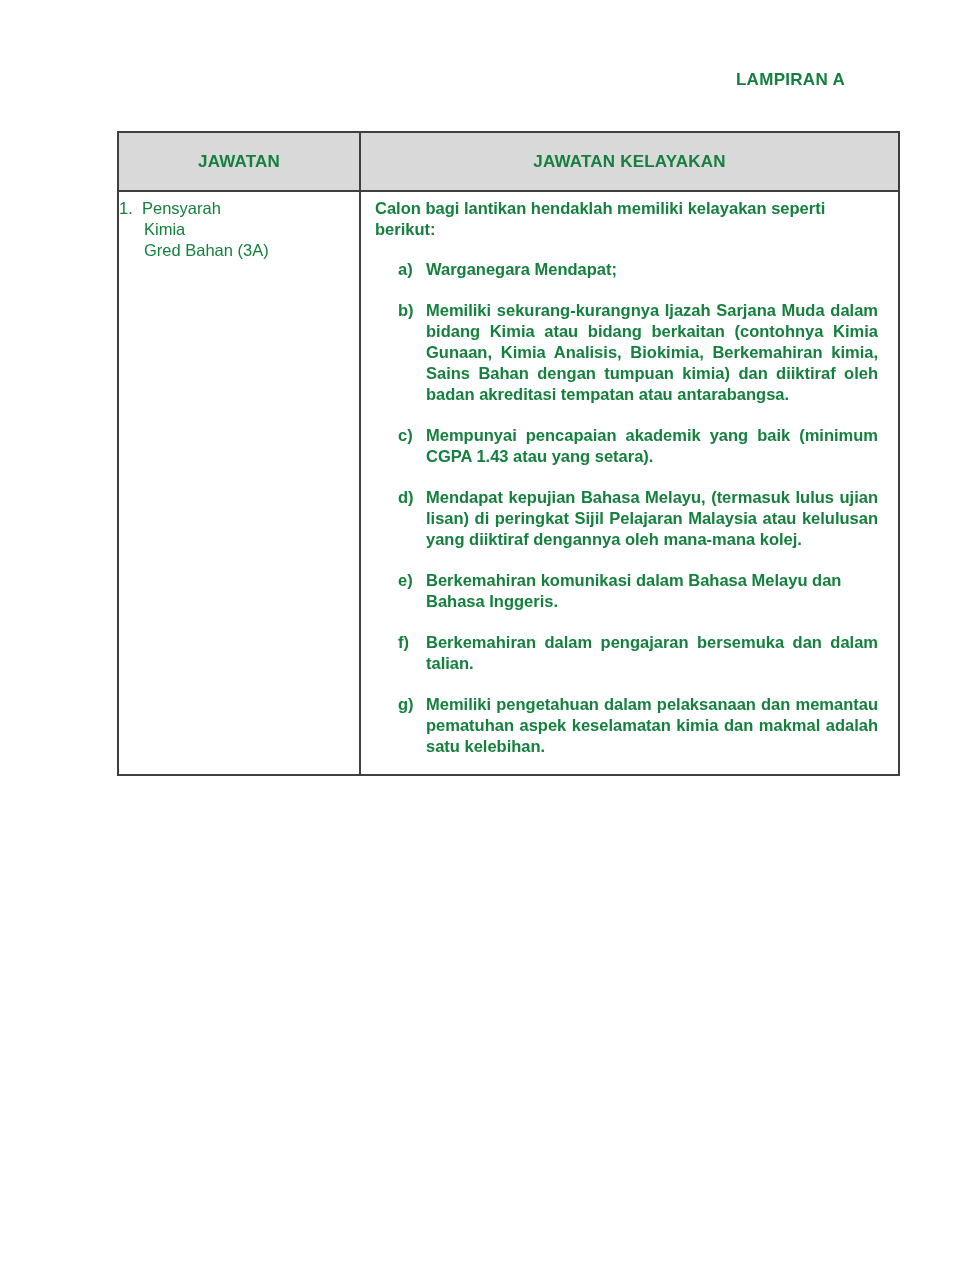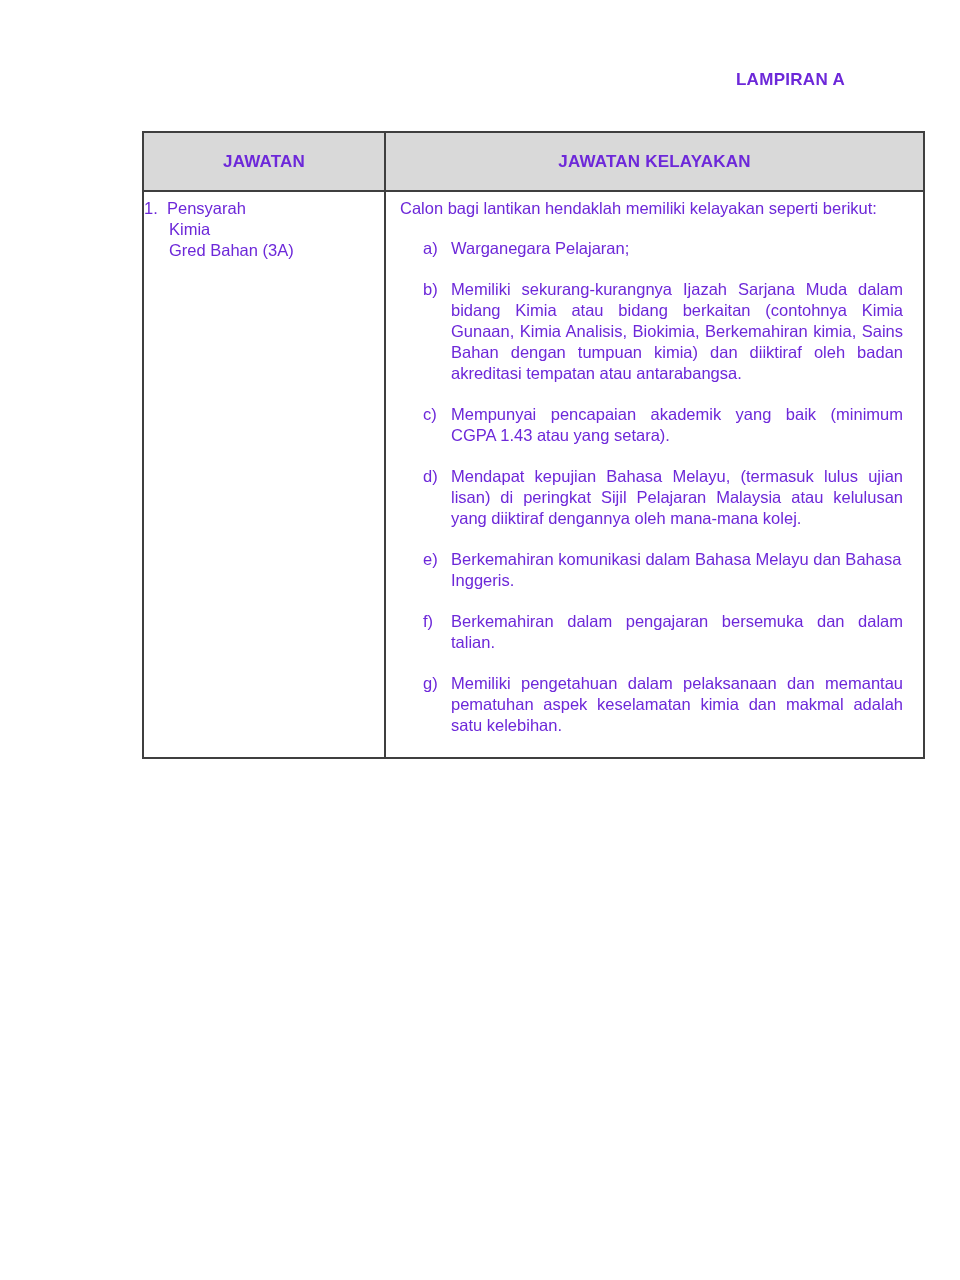--- a/index.html
+++ b/index.html
@@ -6,41 +6,40 @@
     margin: 0;
     padding: 0;
     background: #ffffff;
     font-family: "Liberation Sans", "DejaVu Sans", sans-serif;
   }
   .page {
     position: relative;
     width: 960px;
     height: 1280px;
     background: #ffffff;
-    color: #6d28d9;
+    color: #15803d;
     overflow: hidden;
   }
   .corner-label {
     position: absolute;
     top: 70px;
     right: 115px;
     font-size: 17px;
     font-weight: bold;
     letter-spacing: 0.3px;
   }
   table.doc-table {
     position: absolute;
     left: 117px;
     top: 131px;
     width: 783px;
     border-collapse: collapse;
     table-layout: fixed;
     font-size: 16.5px;
     line-height: 21px;
-    margin-left: 25px;
   }
   table.doc-table th,
   table.doc-table td {
     border: 2px solid #3f3f3f;
     vertical-align: top;
   }
   table.doc-table th {
     background: #d9d9d9;
     height: 55px;
     font-size: 17px;
@@ -49,20 +48,21 @@
     vertical-align: middle;
     letter-spacing: 0.2px;
   }
   th.col-jawatan, td.cell-jawatan { width: 238px; }
   td.cell-jawatan {
     height: 553px;
     padding: 6px 8px 6px 0;
   }
   td.cell-syarat {
     padding: 6px 20px 17px 14px;
+    font-weight: bold;
   }
   .jline { white-space: nowrap; }
   .jline .jnum { display: inline-block; width: 23px; }
   .jline.indent { padding-left: 25px; }
   .intro { margin: 0 0 19px 0; }
   .req {
     position: relative;
     padding-left: 51px;
     margin-bottom: 20px;
   }
@@ -93,21 +93,21 @@
         <td class="cell-jawatan">
           <div id="jawatan-lines">
               <div class="jline"><span class="jnum">1.</span><span>Pensyarah</span></div>
               <div class="jline indent">Kimia</div>
               <div class="jline indent">Gred Bahan (3A)</div>
             </div>
         </td>
         <td class="cell-syarat">
           <p class="intro">Calon bagi lantikan hendaklah memiliki kelayakan seperti berikut:</p>
           <div id="req-list">
-              <div class="req"><span class="letter">a)</span><span>Warganegara Pelajaran;</span></div>
+              <div class="req"><span class="letter">a)</span><span>Warganegara Mendapat;</span></div>
               <div class="req just"><span class="letter">b)</span><span>Memiliki sekurang-kurangnya Ijazah Sarjana Muda dalam bidang Kimia atau bidang berkaitan (contohnya Kimia Gunaan, Kimia Analisis, Biokimia, Berkemahiran kimia, Sains Bahan dengan tumpuan kimia) dan diiktiraf oleh badan akreditasi tempatan atau antarabangsa.</span></div>
               <div class="req just"><span class="letter">c)</span><span>Mempunyai pencapaian akademik yang baik (minimum CGPA 1.43 atau yang setara).</span></div>
               <div class="req just"><span class="letter">d)</span><span>Mendapat kepujian Bahasa Melayu, (termasuk lulus ujian lisan) di peringkat Sijil Pelajaran Malaysia atau kelulusan yang diiktiraf dengannya oleh mana-mana kolej.</span></div>
               <div class="req"><span class="letter">e)</span><span>Berkemahiran komunikasi dalam Bahasa Melayu dan Bahasa Inggeris.</span></div>
               <div class="req just"><span class="letter">f)</span><span>Berkemahiran dalam pengajaran bersemuka dan dalam talian.</span></div>
               <div class="req just"><span class="letter">g)</span><span>Memiliki pengetahuan dalam pelaksanaan dan memantau pematuhan aspek keselamatan kimia dan makmal adalah satu kelebihan.</span></div>
             </div>
         </td>
       </tr>
     </tbody>

